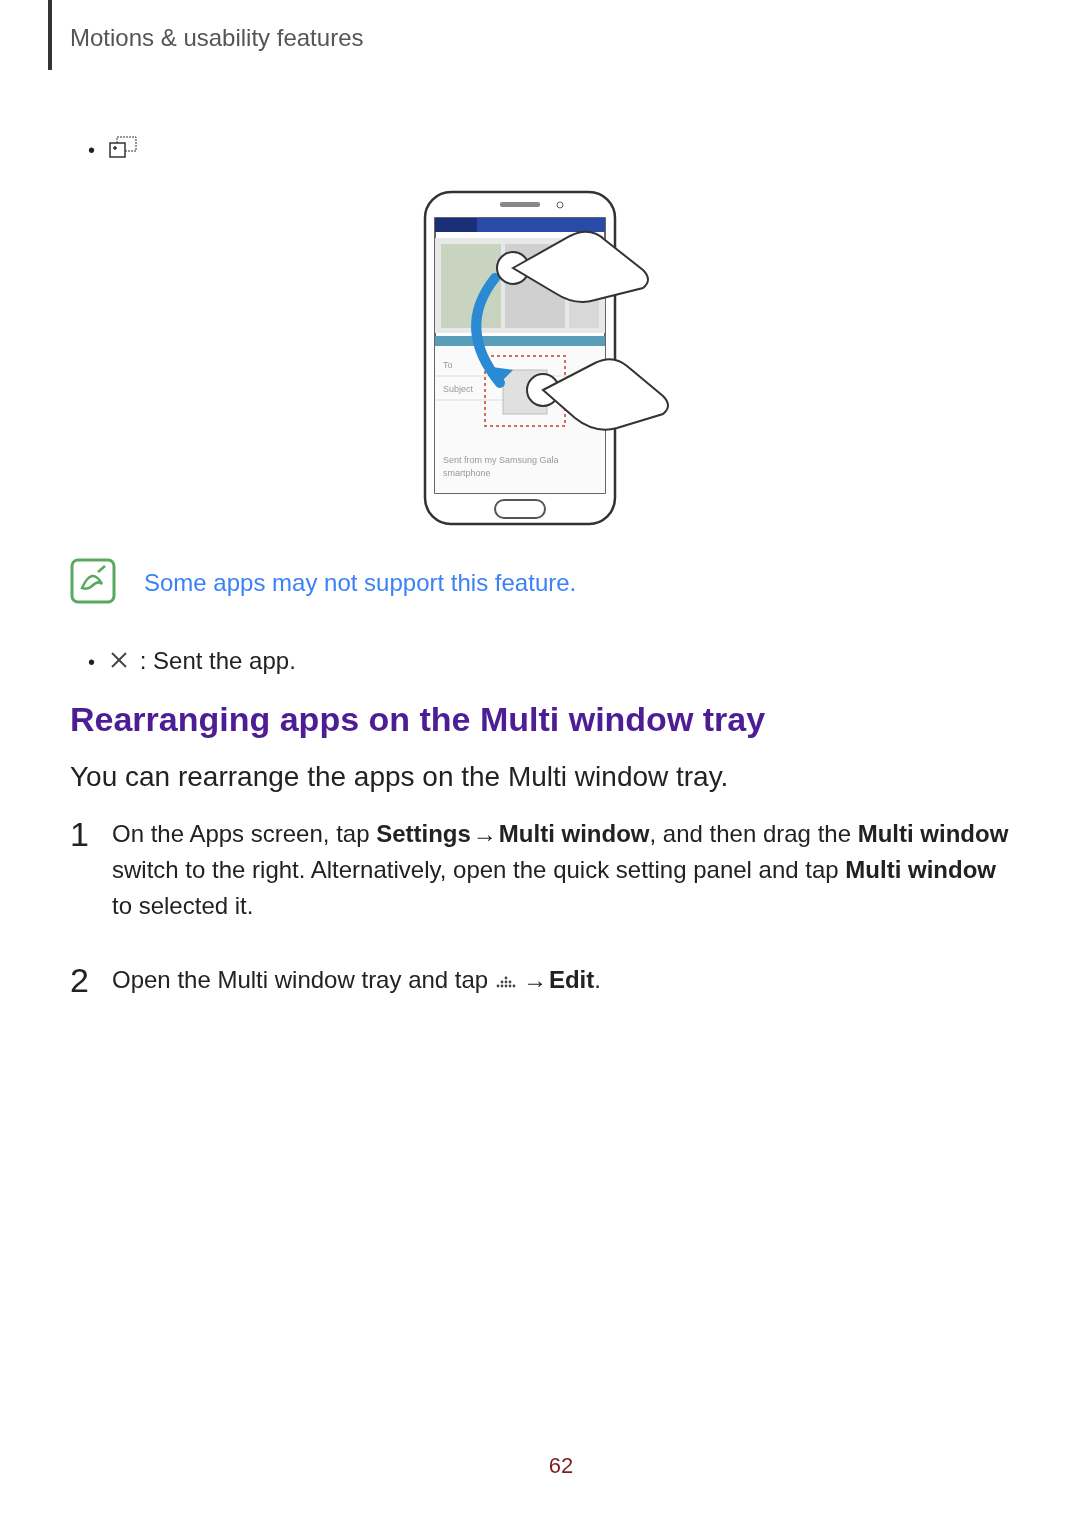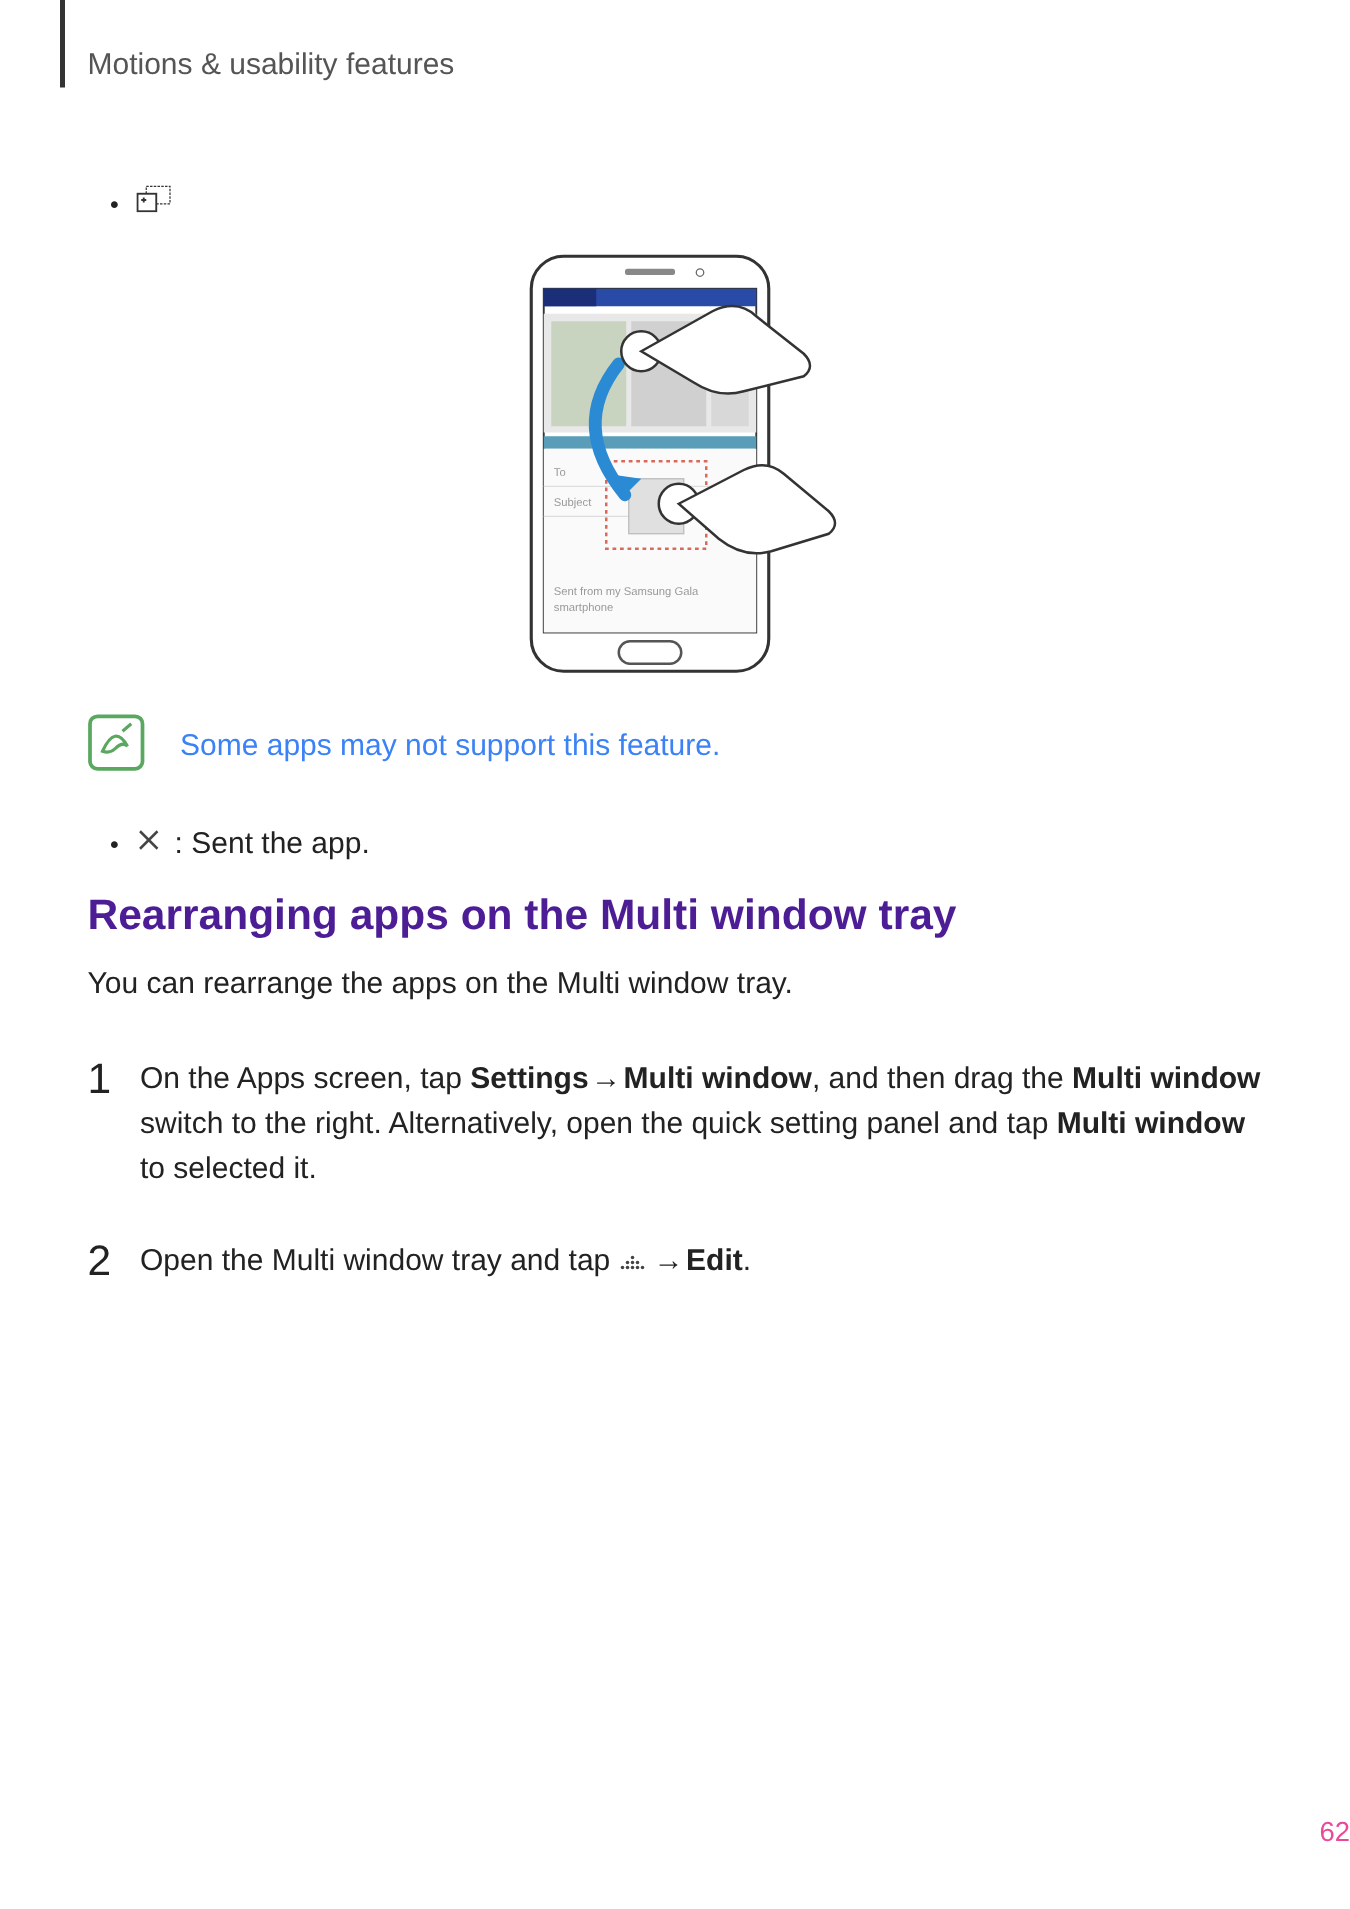--- a/index.html
+++ b/index.html
@@ -5,21 +5,21 @@
     * { margin: 0; padding: 0; box-sizing: border-box; }
     body {
       width: 1080px;
       height: 1527px;
       background: #ffffff;
       font-family: -apple-system, BlinkMacSystemFont, 'Segoe UI', Helvetica, Arial, sans-serif;
       color: #222;
       position: relative;
     }
     .page {
-      padding: 38px 70px 0 70px;
+      padding: 24px 70px 0 70px;
     }
     .header-line {
       position: absolute;
       left: 48px;
       top: 0;
       width: 4px;
       height: 70px;
       background: #333;
     }
     .header-text {
@@ -74,22 +74,22 @@
       font-size: 24px;
       color: #3b82f6;
     }
     .section-heading {
       color: #4c1d95;
       font-size: 34px;
       font-weight: 700;
       margin: 20px 0 18px 0;
     }
     .body-text {
-      font-size: 24px;
-      margin-bottom: 40px;
+      font-size: 28px;
+      margin-bottom: 18px;
       line-height: 1.45;
     }
     .step-item {
       display: flex;
       margin-bottom: 26px;
       font-size: 24px;
       line-height: 1.5;
     }
     .step-number {
       font-size: 34px;
@@ -101,23 +101,23 @@
     }
     .step-body { flex: 1; }
     .step-body p { margin-bottom: 12px; }
     .bold { font-weight: 700; }
     .arrow { display: inline-block; margin: 0 2px; }
     .page-number {
       position: absolute;
       bottom: 48px;
       left: 0;
       width: 100%;
-      text-align: right;
+      text-align: center;
       font-size: 22px;
-      color: #ec4899;
+      color: #7f1d1d;
       padding-left: 42px;
     }
   </style>
 </head>
 <body>
 
 <div class="page">
   <div class="header-line"></div>
   <div class="header-text">Motions &amp; usability features</div>
 

